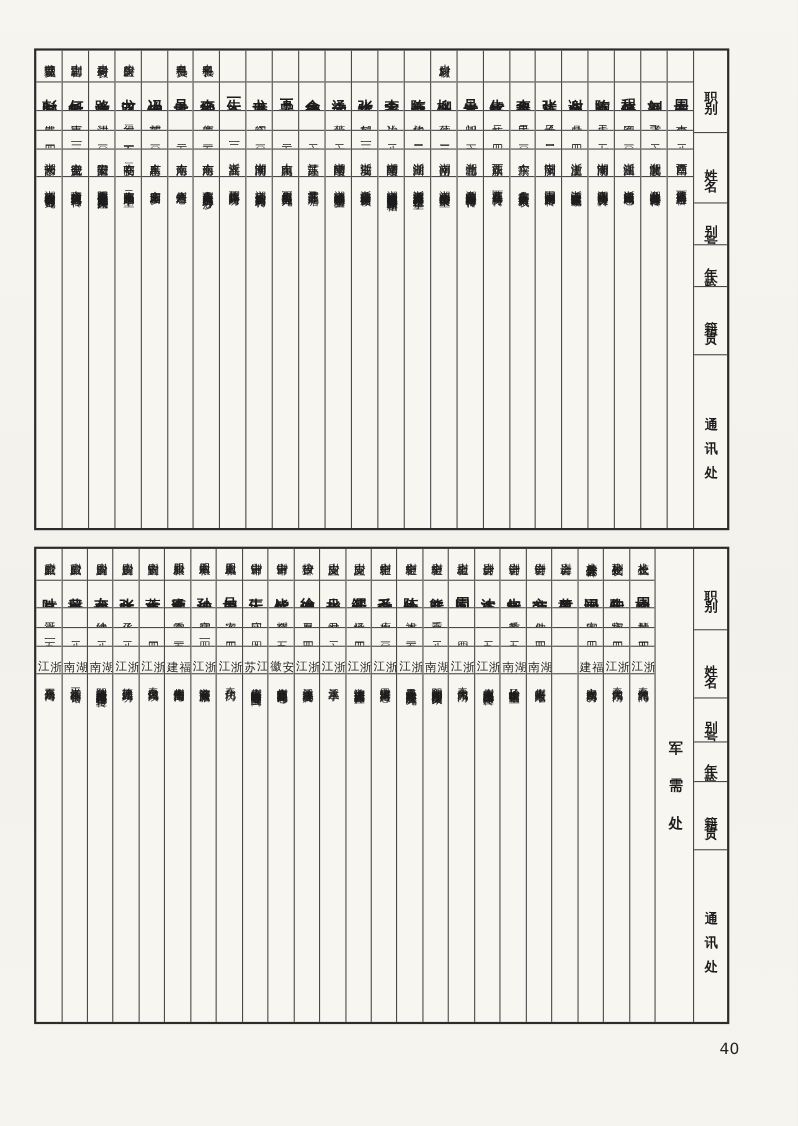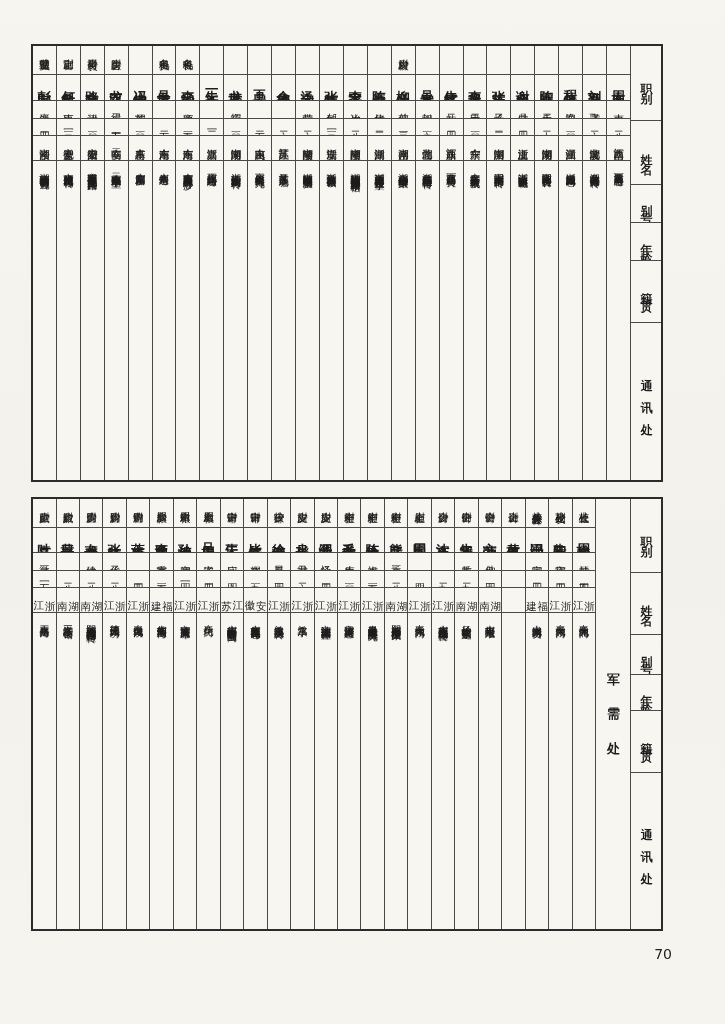--- a/index.html
+++ b/index.html
@@ -1104,14 +1104,14 @@
         </div>
         <div class="cell origin">
           <span class="vtext">浙江</span>
         </div>
         <div class="cell address">
           <span class="vtext">永嘉三角门三号</span>
         </div>
       </div>
     </div>
 
-  <div class="page-number">70</div>
+  <div class="page-number">40</div>
 </div>
 
 </body></html>

